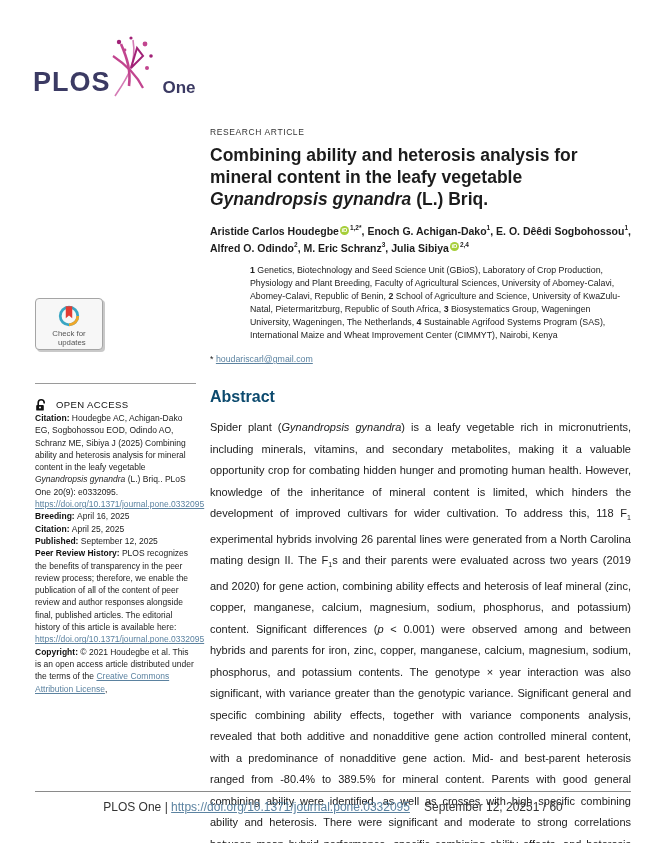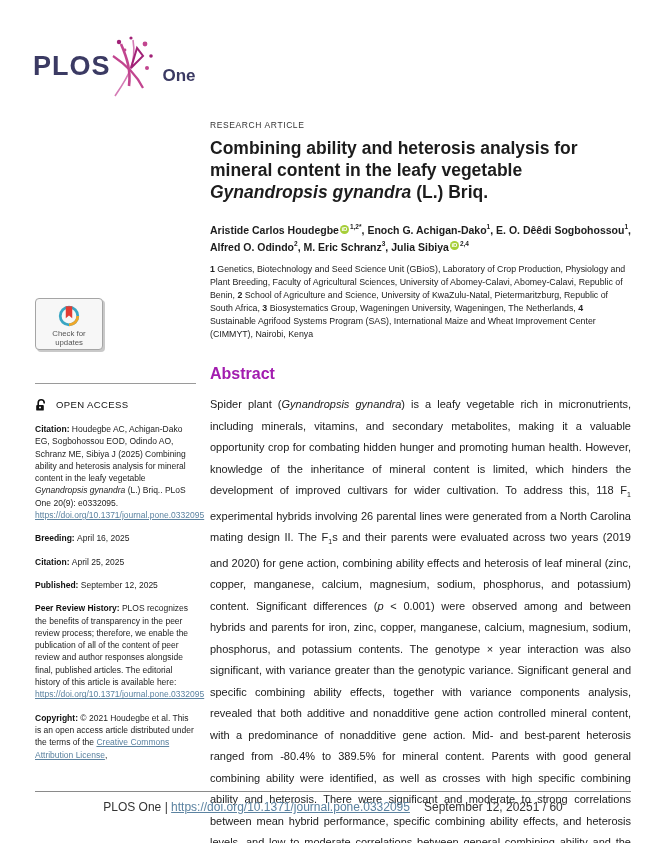--- a/index.html
+++ b/index.html
@@ -6,50 +6,50 @@
     --logo-navy:#3b3a63; --logo-magenta:#c2458f; --orcid-green:#a6ce39;
     --link:#5b82a0; --crossmark-teal:#3aa6c3; --crossmark-yellow:#f0a72a; --crossmark-red:#e23b33;
     --text:#202020; --rule:#b3b3b3;
   }
   *{box-sizing:border-box;margin:0;padding:0;}
   html,body{background:#e8e8e8;}
   body{font-family:"Liberation Sans",sans-serif;color:var(--text);}
   .page{position:relative;width:651px;height:843px;background:#ffffff;overflow:hidden;margin:0 auto;}
 
   
-  .logo{position:absolute;left:33px;top:34px;display:flex;align-items:center;height:64px;}
+  .logo{position:absolute;left:33px;top:34px;display:flex;align-items:flex-end;height:64px;}
   .logo-plos{font-size:27px;font-weight:bold;color:var(--logo-navy);letter-spacing:1px;}
   .logo-spark{margin:0 2px 0 -4px;}
   .logo-one{font-size:17px;font-weight:bold;color:var(--logo-navy);margin-top:20px;}
 
   
   .sidebar{position:absolute;left:35px;top:298px;width:161px;font-size:8.5px;line-height:12.3px;color:#222;}
   .update-badge{width:68px;height:52px;border:1px solid #a5a5a5;border-radius:4px;background:#f7f7f7;
     box-shadow:2px 2px 0 #c9c9c9;display:flex;flex-direction:column;align-items:center;justify-content:center;
     padding-top:3px;cursor:pointer;}
-  .badge-text{font-size:7.8px;line-height:8.6px;color:#555;text-align:center;margin-top:2px;}
+  .badge-text{font-size:7.8px;line-height:8.6px;color:#555;text-align:right;margin-top:2px;}
   .side-rule{border:none;border-top:1px solid #9a9a9a;margin:33px 0 0 0;width:161px;}
   .open-access{display:flex;align-items:center;gap:9px;margin-top:15px;font-size:9.5px;letter-spacing:0.4px;color:#111;}
-  .side-para{margin-top:11px;}
+  .side-para{}
   .side-para .bd{font-weight:bold;color:#111;}
   .lnk{color:var(--link);text-decoration:underline;cursor:pointer;}
   .it{font-style:italic;}
   .bd{font-weight:bold;}
 
   
   .main{position:absolute;left:210px;top:120px;width:421px;}
-  .kicker{font-size:8.5px;letter-spacing:0.6px;color:#333;margin-bottom:7px;}
-  .title{font-size:17.5px;line-height:22px;font-weight:bold;color:#1c1c1c;margin-bottom:17px;}
+  .kicker{font-size:8.5px;letter-spacing:0.6px;color:#333;margin-bottom:7px;margin-top:7px;}
+  .title{font-size:17.5px;line-height:22px;font-weight:bold;color:#1c1c1c;margin-bottom:11px;}
   .authors{font-size:10.5px;line-height:14px;font-weight:bold;color:#1c1c1c;margin-bottom:10px;}
   .authors sup{font-size:6.5px;}
   .orcid{display:inline-block;width:9px;height:9px;border-radius:50%;background:var(--orcid-green);color:#fff;
     font-size:6px;line-height:9px;text-align:center;transform:translateY(-3px);margin:0 1px;cursor:pointer;}
-  .affiliations{font-size:8.8px;line-height:13px;margin-bottom:12px;color:#222;}
+  .affiliations{font-size:8.8px;line-height:13px;margin-bottom:12px;color:#222;margin-left:40px;}
   .email{font-size:8.8px;margin-bottom:2px;color:#222;}
-  .abstract-h{font-size:16px;font-weight:bold;color:#a21caf;margin:24px 0 11px 0;}
+  .abstract-h{font-size:16px;font-weight:bold;color:#0c4a6e;margin:24px 0 11px 0;}
   .abstract-body{font-size:11px;line-height:21.5px;text-align:justify;color:#202020;}
   .abstract-body sub{font-size:7px;}
 
   
   .footer-rule{position:absolute;left:35px;top:791px;width:596px;border:none;border-top:1.5px solid #8a8a8a;}
   .footer{position:absolute;left:35px;top:800px;width:596px;display:flex;justify-content:center;
     font-size:12px;color:#333;}
   .footer-date{margin-left:14px;}
 </style>
 </head>
@@ -110,20 +110,21 @@
     <p class="side-para"><span class="bd">Peer Review History: </span><span><span>PLOS recognizes the benefits of transparency in the peer review process; therefore, we enable the publication of all of the content of peer review and author responses alongside final, published articles. The editorial history of this article is available here: </span><span class="lnk">https://doi.org/10.1371/journal.pone.0332095</span></span></p>
 
     <p class="side-para"><span class="bd">Copyright: </span><span><span>© 2021 Houdegbe et al. This is an open access article distributed under the terms of the </span><span class="lnk">Creative Commons Attribution License</span><span>,</span></span></p>
   </aside>
 
   <main class="main">
     <div class="kicker">RESEARCH ARTICLE</div>
     <h1 class="title"><span>Combining ability and heterosis analysis for mineral content in the leafy vegetable </span><span class="it">Gynandropsis gynandra</span><span> (L.) Briq.</span></h1>
     <p class="authors"><span>Aristide Carlos Houdegbe</span><span class="orcid">iD</span><sup>1,2*</sup><span>, </span><span>Enoch G. Achigan-Dako</span><sup>1</sup><span>, </span><span>E. O. Dêêdi Sogbohossou</span><sup>1</sup><span>, </span><span>Alfred O. Odindo</span><sup>2</sup><span>, </span><span>M. Eric Schranz</span><sup>3</sup><span>, </span><span>Julia Sibiya</span><span class="orcid">iD</span><sup>2,4</sup></p>
     <p class="affiliations"><span class="bd">1 </span><span>Genetics, Biotechnology and Seed Science Unit (GBioS), Laboratory of Crop Production, Physiology and Plant Breeding, Faculty of Agricultural Sciences, University of Abomey-Calavi, Abomey-Calavi, Republic of Benin, </span><span class="bd">2 </span><span>School of Agriculture and Science, University of KwaZulu-Natal, Pietermaritzburg, Republic of South Africa, </span><span class="bd">3 </span><span>Biosystematics Group, Wageningen University, Wageningen, The Netherlands, </span><span class="bd">4 </span><span>Sustainable Agrifood Systems Program (SAS), International Maize and Wheat Improvement Center (CIMMYT), Nairobi, Kenya</span></p>
+    <p class="email"><span>* </span><span class="lnk">houdariscarl@gmail.com</span></p>
 
     <h2 class="abstract-h">Abstract</h2>
     <p class="abstract-body"><span>Spider plant (</span><span class="it">Gynandropsis gynandra</span><span>) is a leafy vegetable rich in micronutrients, including minerals, vitamins, and secondary metabolites, making it a valuable opportunity crop for combating hidden hunger and promoting human health. However, knowledge of the inheritance of mineral content is limited, which hinders the development of improved cultivars for wider cultivation. To address this, 118 F</span><sub>1</sub><span> experimental hybrids involving 26 parental lines were generated from a North Carolina mating design II. The F</span><sub>1</sub><span>s and their parents were evaluated across two years (2019 and 2020) for gene action, combining ability effects and heterosis of leaf mineral (zinc, copper, manganese, calcium, magnesium, sodium, phosphorus, and potassium) content. Significant differences (</span><span class="it">p</span><span> &lt; 0.001) were observed among and between hybrids and parents for iron, zinc, copper, manganese, calcium, magnesium, sodium, phosphorus, and potassium contents. The genotype × year interaction was also significant, with variance greater than the genotypic variance. Significant general and specific combining ability effects, together with variance components analysis, revealed that both additive and nonadditive gene action controlled mineral content, with a predominance of nonadditive gene action. Mid- and best-parent heterosis ranged from -80.4% to 389.5% for mineral content. Parents with good general combining ability were identified, as well as crosses with high specific combining ability and heterosis. There were significant and moderate to strong correlations between mean hybrid performance, specific combining ability effects, and heterosis levels, and low to moderate correlations between general combining ability and the performance of the mean parents. We conclude that hybridization in </span></p>
 
   </main>
 
   <hr class="footer-rule">
   <footer class="footer">
     <div>
       <span>PLOS One</span><span> | </span><span class="lnk">https://doi.org/10.1371/journal.pone.0332095</span><span class="footer-date">September 12, 2025</span>

